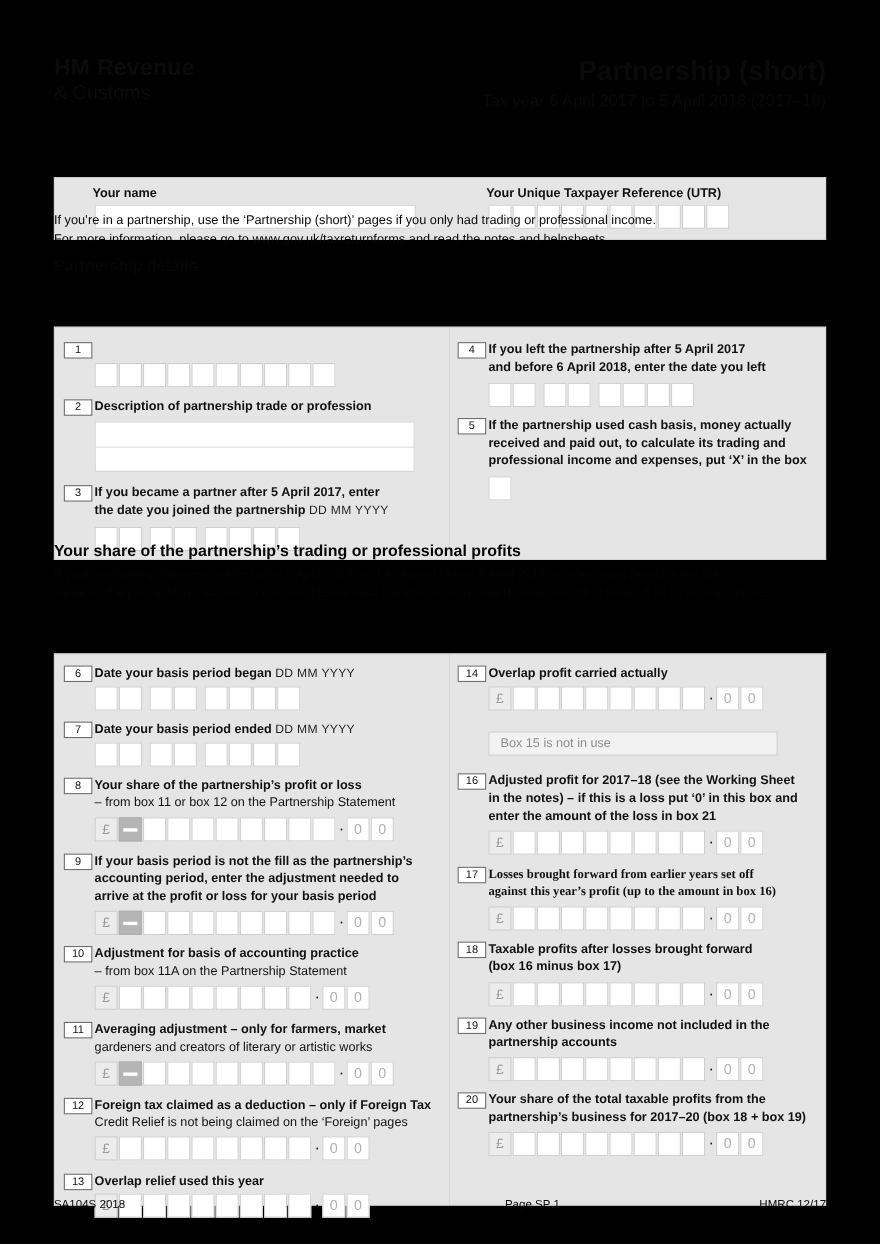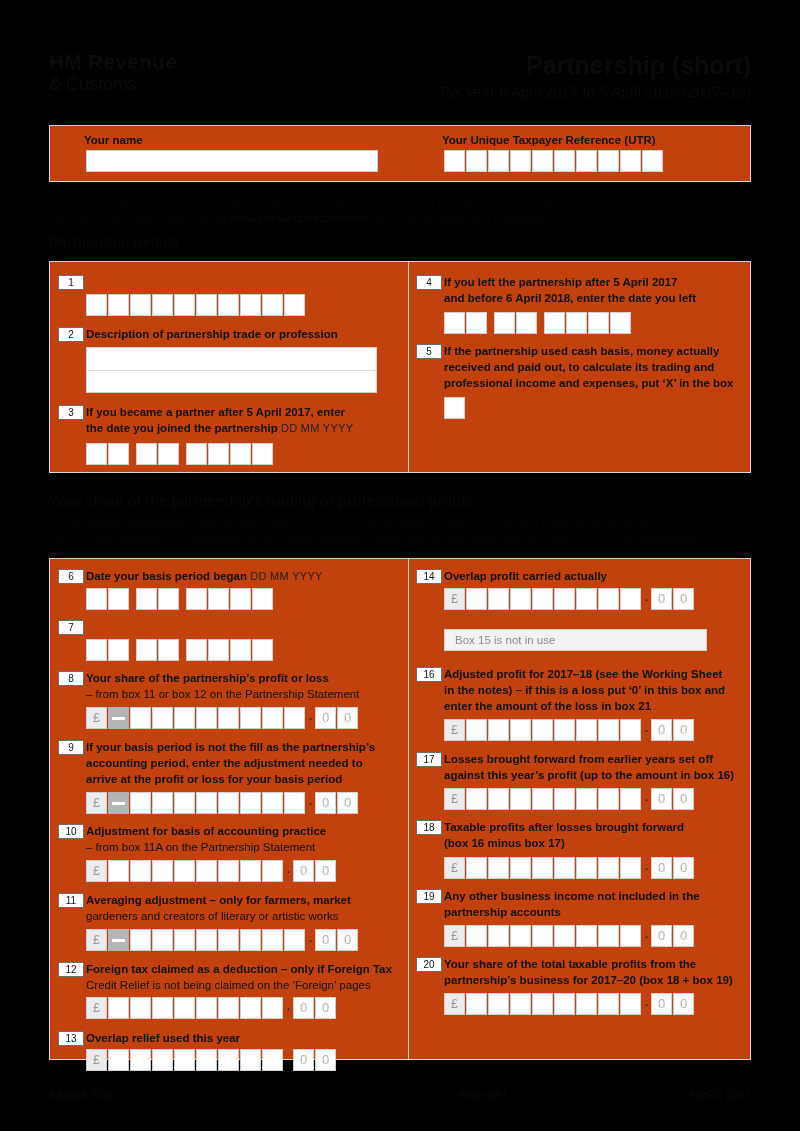--- a/index.html
+++ b/index.html
@@ -18,23 +18,24 @@
   .crest { position:absolute; left:0; top:0; width:200px; }
   .crest-l1 { font-size:21px; font-weight:700; color:#0b0b0b; letter-spacing:.2px; line-height:20px; }
   .crest-l2 { font-size:18px; font-weight:400; color:#0b0b0b; line-height:20px; margin-top:2px; }
   .mast-right { position:absolute; right:0; top:0; text-align:right; }
   .mast-title { font-size:25px; font-weight:700; color:#0a0a0a; line-height:27px; }
   .mast-sub   { font-size:15px; font-weight:400; color:#0a0a0a; line-height:20px; margin-top:3px; }
 
   
   .panel {
     position:absolute;
-    background:#c2410c;
+    background:#e5e5e5;
     border:1px solid #d8d8d8;
     border-top:1px solid #cfcfcf;
+    margin-top:36px;
   }
   .panel-split { position:absolute; top:0; bottom:0; width:1px; background:#d5d5d5; }
 
   
   #name-panel { left:49px; top:125px; width:702px; height:57px; }
   .np-label { position:absolute; font-size:11.5px; font-weight:700; color:#111; }
   .np-input {
     position:absolute; background:#fff; border:1px solid #cfcfcf;
   }
 
@@ -228,20 +229,24 @@
       <div class="cell g"></div>
       <div class="cell"></div>
       <div class="cell g"></div>
       <div class="cell"></div>
       <div class="cell"></div>
       <div class="cell"></div>
       <div class="cell"></div>
     </div>
 
     <div class="bn" style="left:8px; top:61px;">7</div>
+    <div class="lbl" style="left:36px; top:60px; width:310px;">
+      <b>Date your basis period ended</b>
+      <span class="dmy">DD MM YYYY</span>
+    </div>
     <div class="cells" style="left:36px; top:80px;">
       <div class="cell"></div>
       <div class="cell g"></div>
       <div class="cell"></div>
       <div class="cell g"></div>
       <div class="cell"></div>
       <div class="cell"></div>
       <div class="cell"></div>
       <div class="cell"></div>
     </div>
@@ -401,21 +406,21 @@
         <div class="d"></div>
         <div class="d"></div>
         <div class="d"></div>
         <div class="d"></div>
       <div class="dot">·</div>
       <div class="pence">0</div>
       <div class="pence">0</div>
     </div>
 
     <div class="bn" style="left:366px; top:193px;">17</div>
-    <div class="lbl" style="left:394px; top:192px; width:320px;">
+    <div class="lbl" style="left:394px; top:192px; width:320px;font-family:Liberation Serif, serif;">
       <b>Losses brought forward from earlier years set off</b><br>
       <b>against this year’s profit (up to the amount in box 16)</b>
     </div>
     <div class="money" style="left:394px; top:229px;">
       <div class="pound">£</div>
       <div class="d"></div>
         <div class="d"></div>
         <div class="d"></div>
         <div class="d"></div>
         <div class="d"></div>

